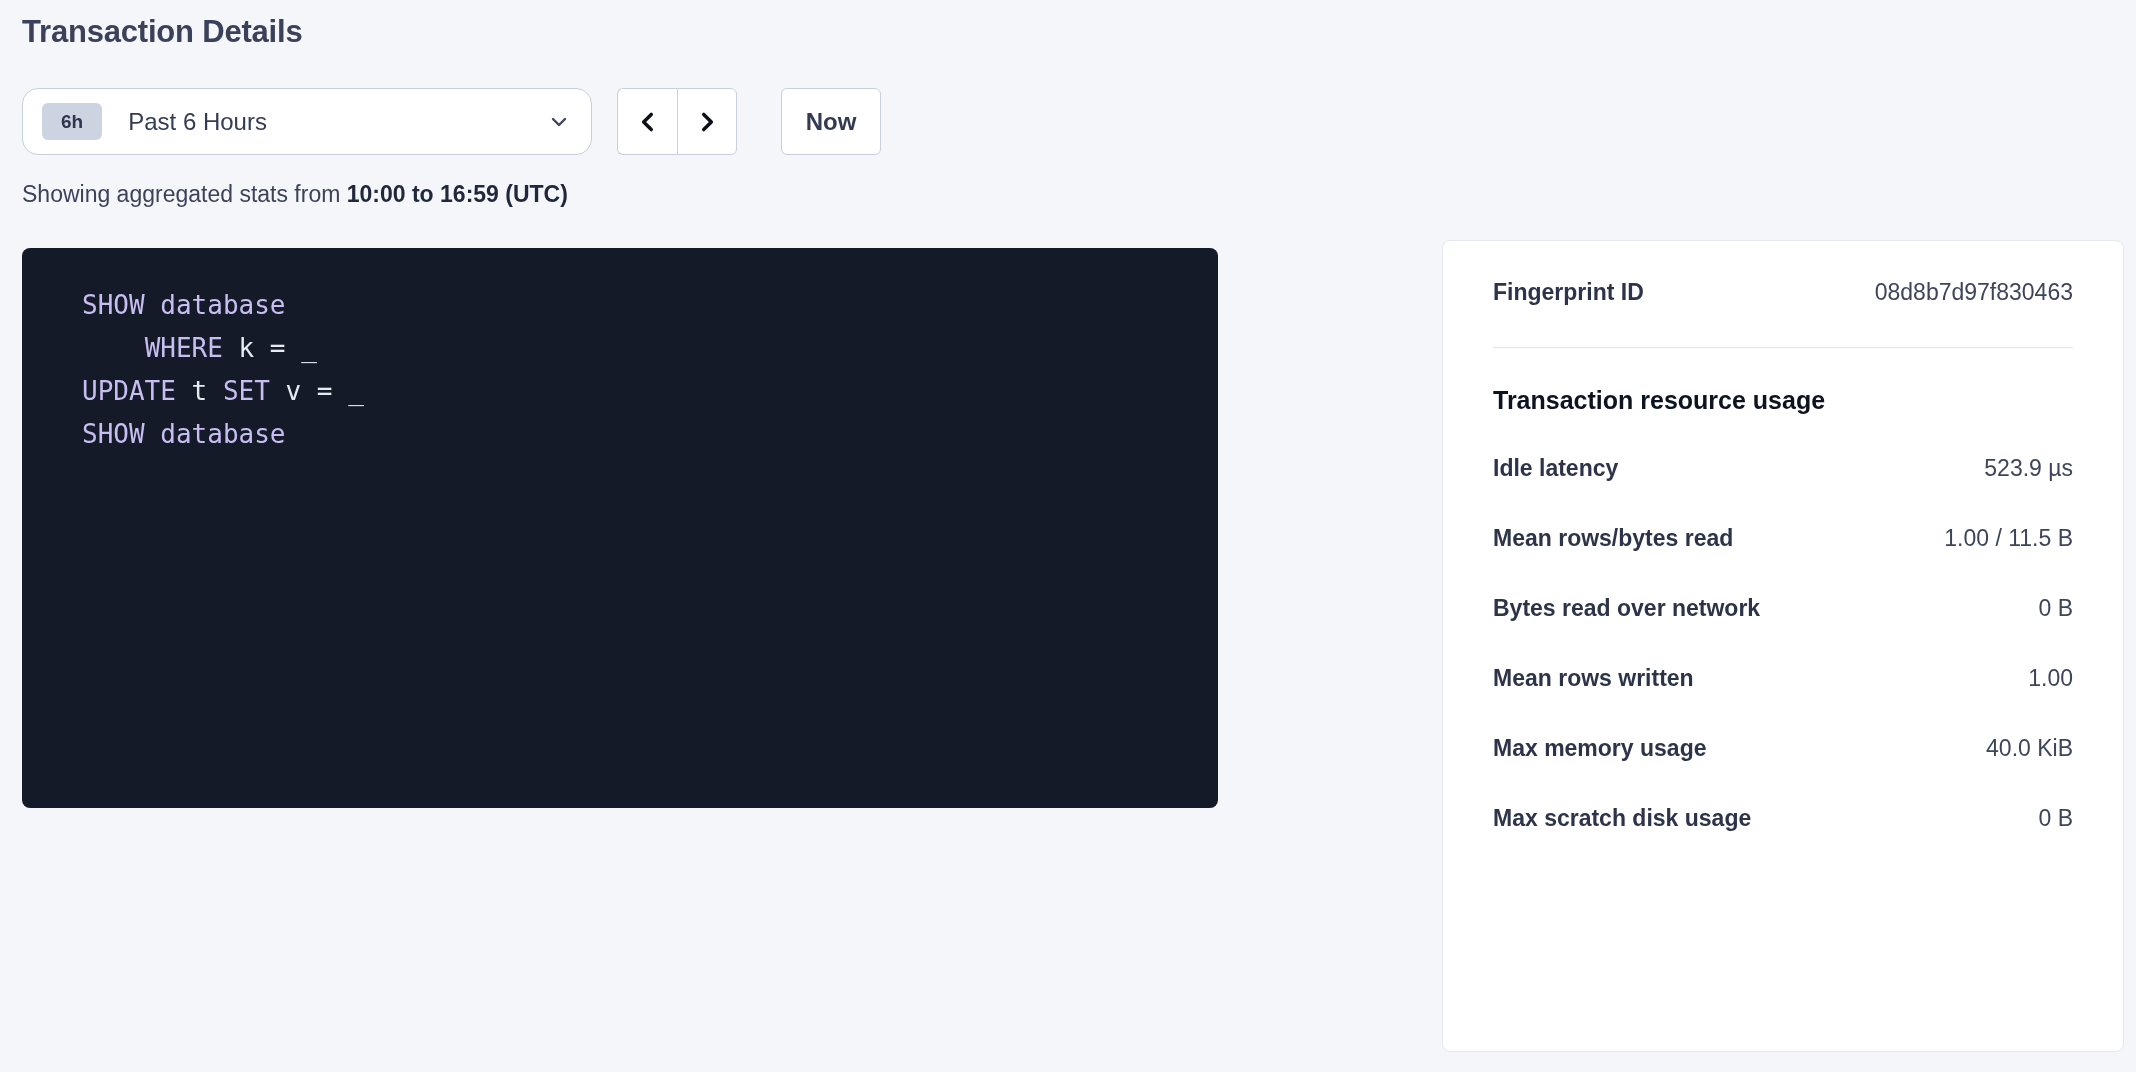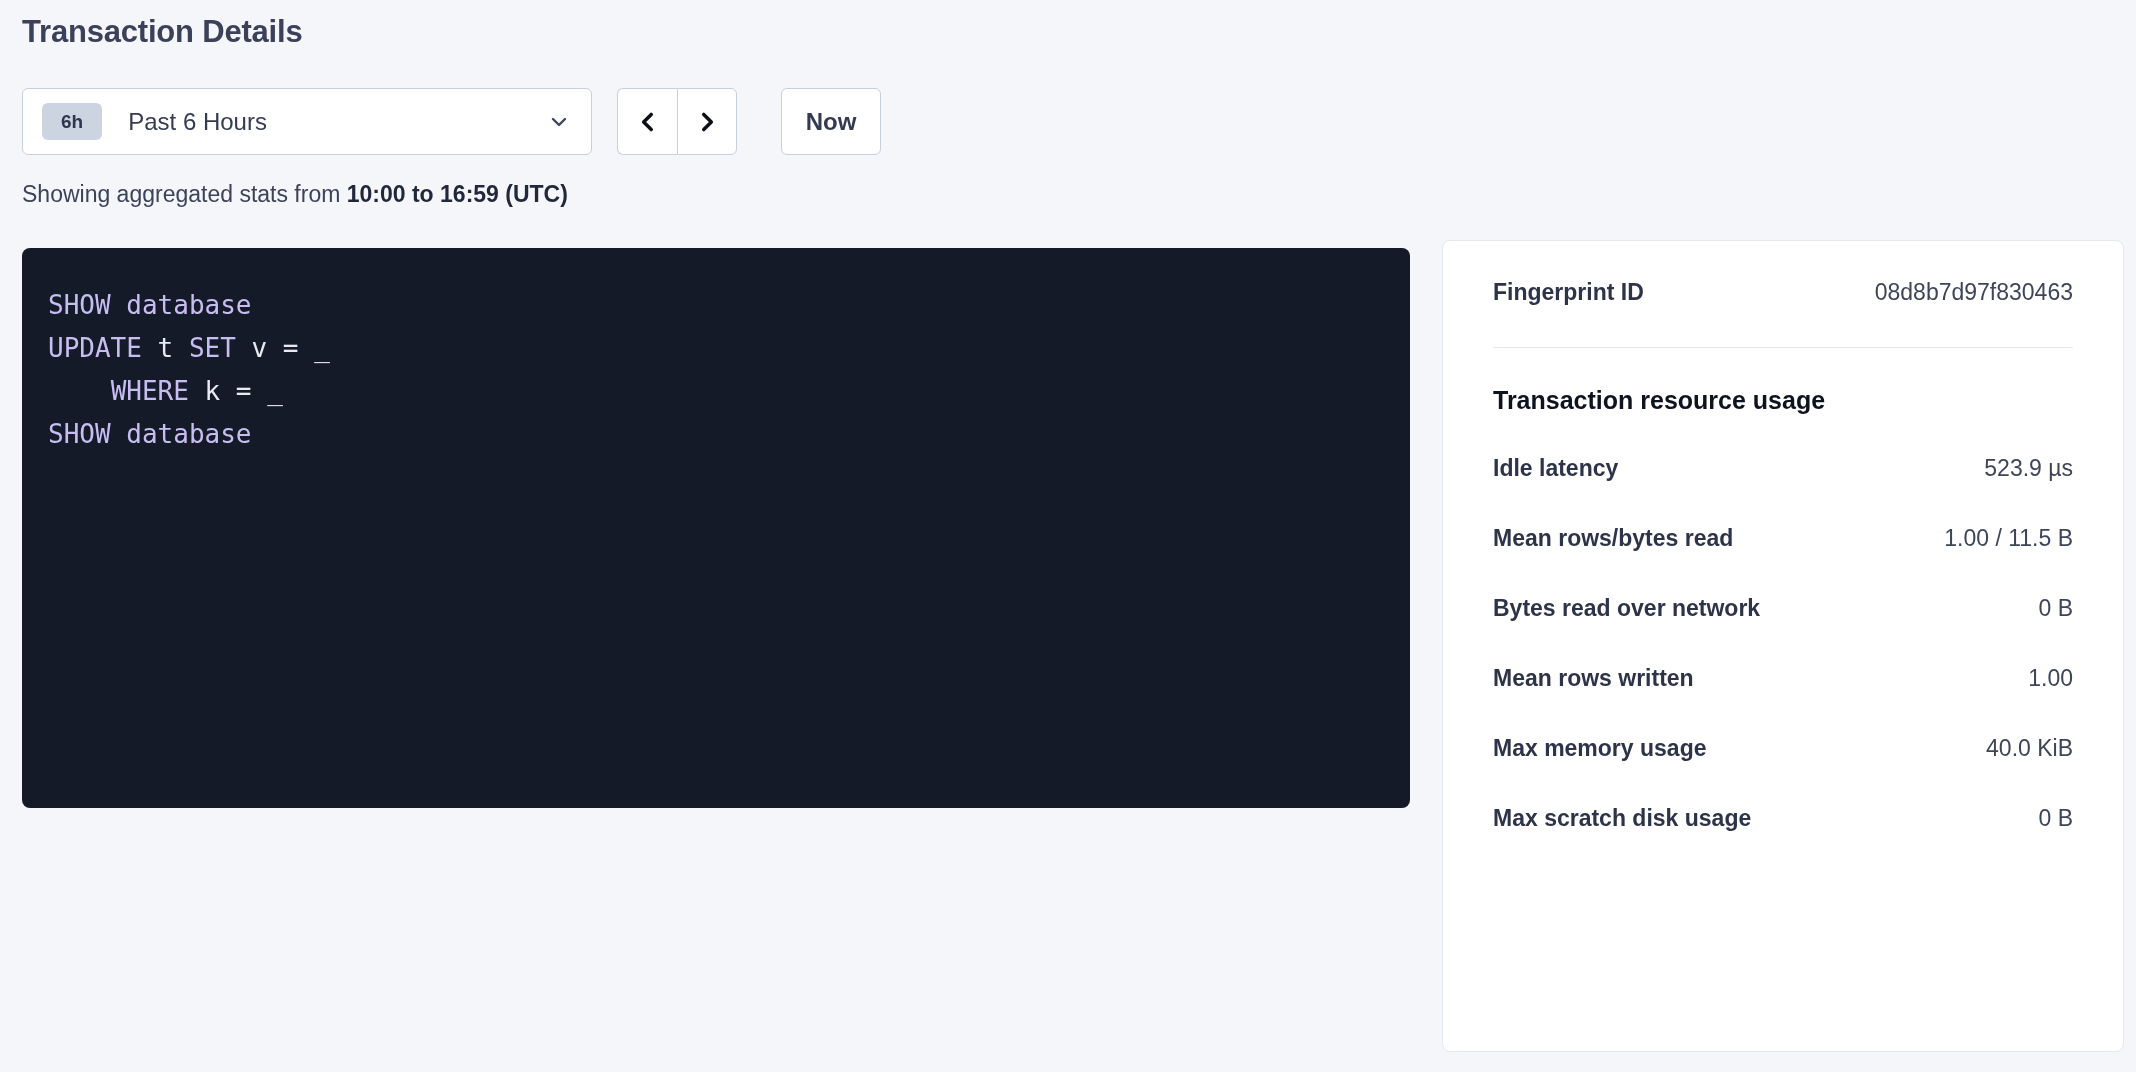--- a/index.html
+++ b/index.html
@@ -32,21 +32,21 @@
     display: flex;
     align-items: flex-start;
     gap: 25px;
   }
 
   .range-select {
     width: 570px;
     height: 67px;
     background: #ffffff;
     border: 1px solid #c8cfdd;
-    border-radius: 6px;
+    border-radius: 16px;
     display: flex;
     align-items: center;
     padding: 0 22px 0 19px;
     cursor: pointer;
   }
   .range-badge {
     background: #ccd3e1;
     color: #2f3650;
     font-size: 19px;
     font-weight: bold;
@@ -106,25 +106,25 @@
     color: #3c4359;
     white-space: nowrap;
   }
   .caption .strong { font-weight: bold; color: #22283c; }
 
   
   .code-block {
     position: absolute;
     left: 22px;
     top: 248px;
-    width: 1388px;
+    width: 1196px;
     height: 560px;
     background: #141a28;
     border-radius: 8px;
-    padding: 36px 26px;
+    padding: 36px 60px;
     overflow: hidden;
   }
   .code-line {
     font-family: "DejaVu Sans Mono", monospace;
     font-size: 26px;
     line-height: 43px;
     color: #e7eaf1;
     white-space: pre;
   }
   .kw { color: #c8bdf1; }
@@ -215,22 +215,22 @@
   <button class="now-btn">Now</button>
 </div>
 
 <div class="caption">
   <span>Showing aggregated stats from </span><span class="strong">10:00 to 16:59 (UTC)</span>
 </div>
 
 <div class="code-block">
   <div id="code-lines">
       <div class="code-line"><span class="kw">SHOW</span><span class="id"> </span><span class="kw">database</span></div>
+      <div class="code-line"><span class="id">    </span><span class="kw">WHERE</span><span class="id"> k = _</span></div>
       <div class="code-line"><span class="kw">UPDATE</span><span class="id"> t </span><span class="kw">SET</span><span class="id"> v = _</span></div>
-      <div class="code-line"><span class="id">    </span><span class="kw">WHERE</span><span class="id"> k = _</span></div>
       <div class="code-line"><span class="kw">SHOW</span><span class="id"> </span><span class="kw">database</span></div>
     </div>
 </div>
 
 <div class="details-card">
   <div id="summary-rows">
       <div class="kv-row">
         <span class="kv-label">Fingerprint ID</span>
         <span class="kv-value">08d8b7d97f830463</span>
       </div>

